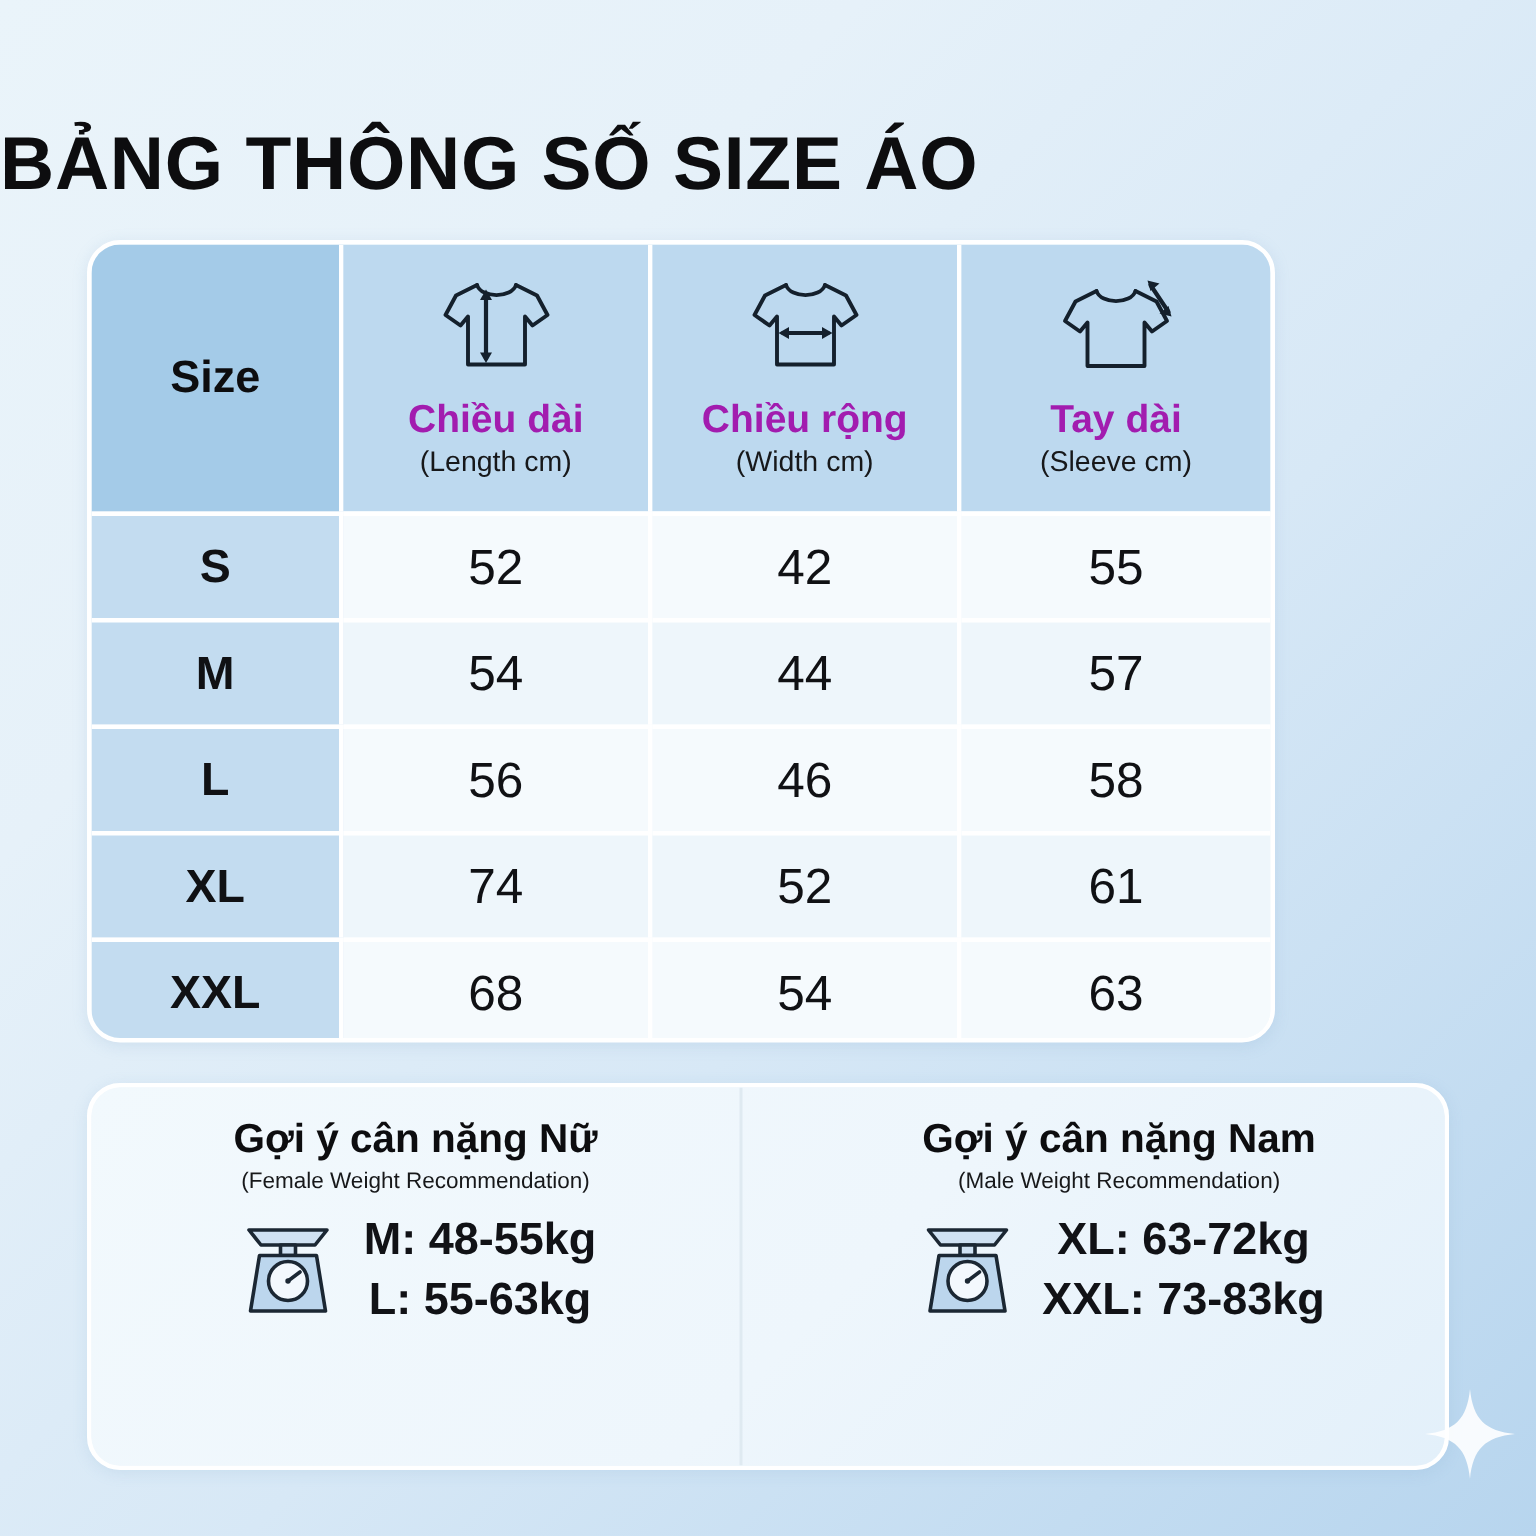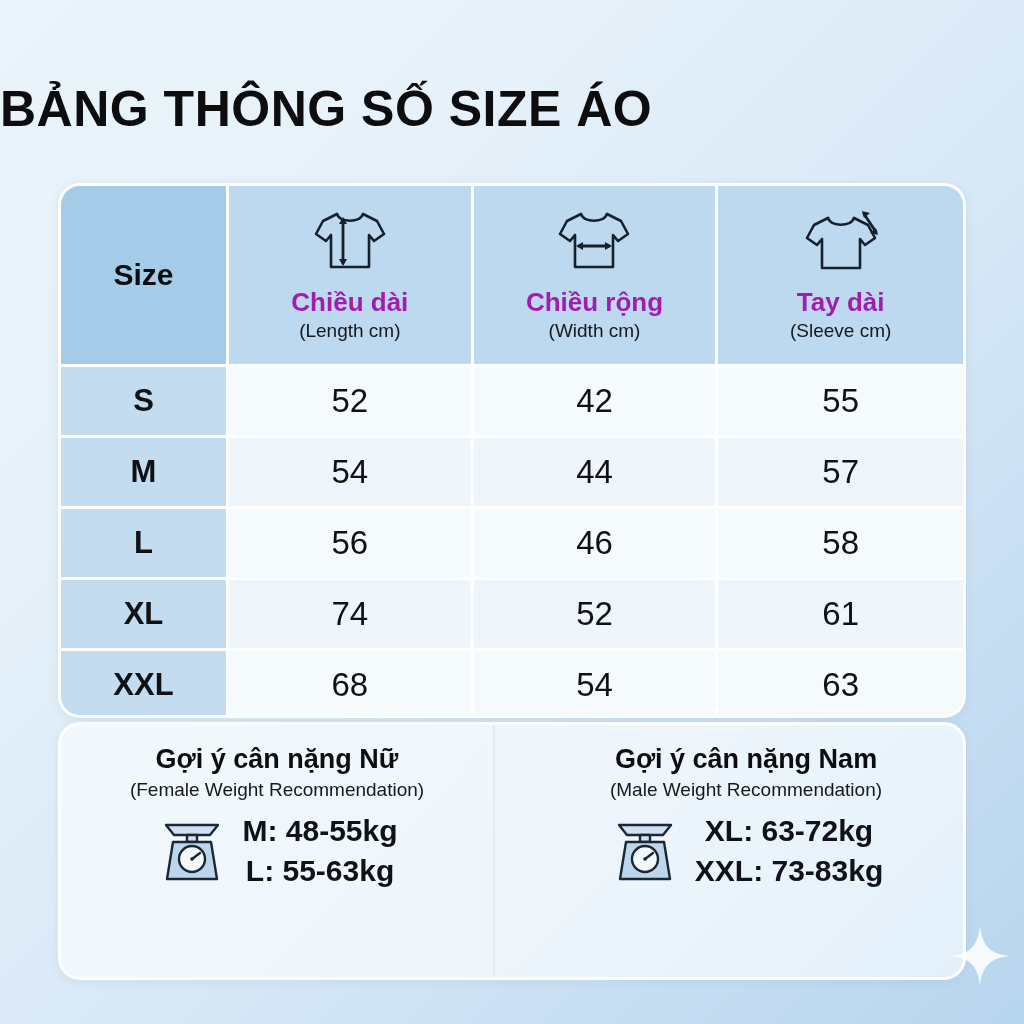--- a/index.html
+++ b/index.html
@@ -21,27 +21,26 @@
     font-size:50px;
     font-weight:bold;
     letter-spacing:0.5px;
     color:#0d0d0f;
   }
 
   
   .table-card {
     position:absolute;
     left:58px; top:160px;
-    width:908px; height:535px;
+    width:792px; height:535px;
     background:#f4fafd;
     border-radius:22px;
     border:3px solid #ffffff;
     overflow:hidden;
     box-shadow:0 2px 10px rgba(120,160,200,0.18);
-    margin-top:23px;
   }
   .sz-table { width:100%; height:100%; border-collapse:separate; border-spacing:0; table-layout:fixed; }
 
   .sz-table col.c-size  { width:168px; }
   .sz-table col.c-data  { width:auto; }
 
   
   thead th {
     height:178px;
     vertical-align:middle;
@@ -105,21 +104,21 @@
   .rec-half.left { border-right:2px solid #dfeaf1; }
   .rec-heading {
     text-align:center;
     font-size:27px;
     font-weight:bold;
     color:#0d0d0f;
     line-height:1.2;
   }
   .rec-sub {
     text-align:center;
-    font-size:19px;
+    font-size:15px;
     color:#17181a;
     margin-top:4px;
   }
   .rec-body {
     margin-top:10px;
     display:flex;
     align-items:center;
     justify-content:center;
     gap:14px;
   }

